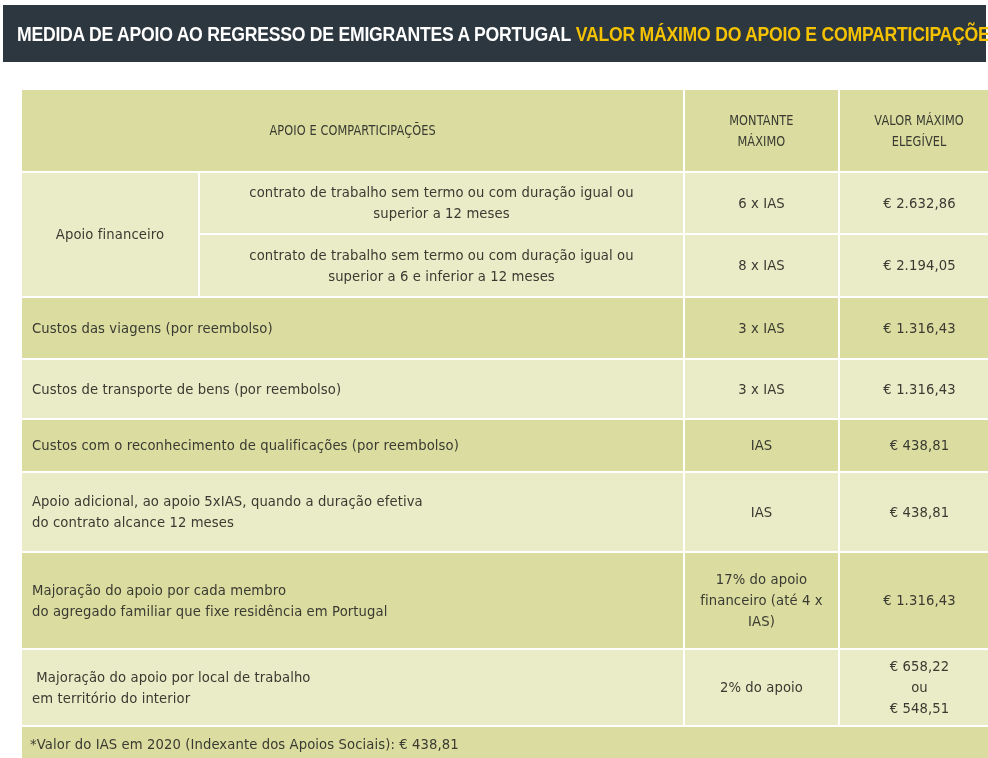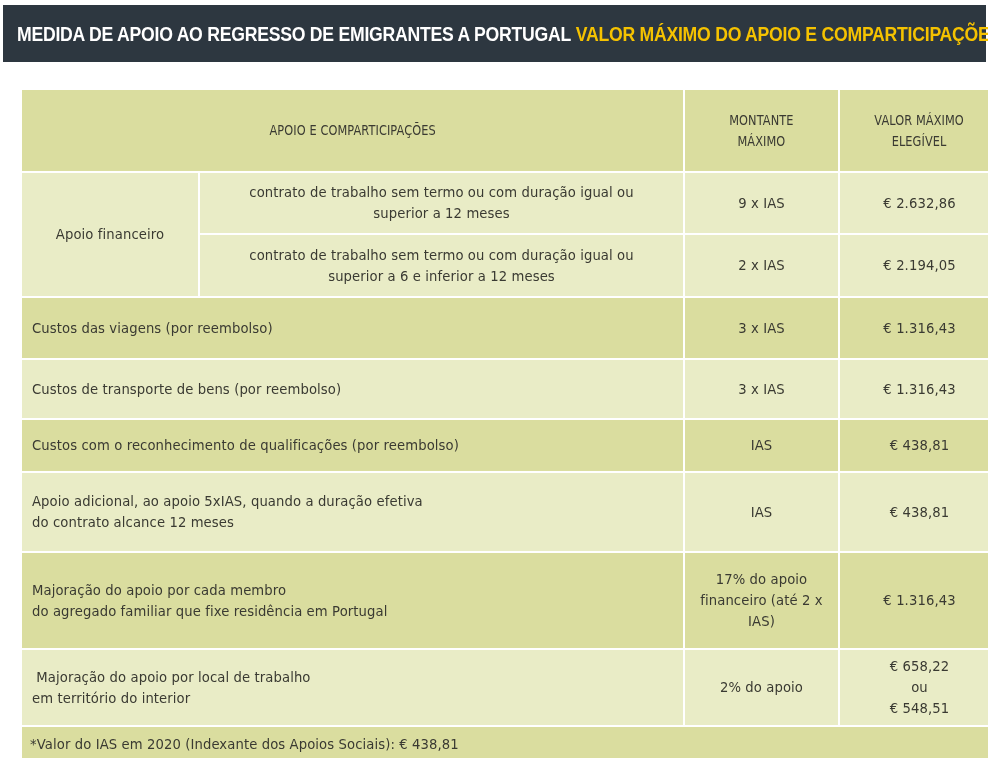--- a/index.html
+++ b/index.html
@@ -63,26 +63,26 @@
       </th>
       <th class="hdr">
         <span class="hdr-inner"><span>VALOR MÁXIMO</span><br><span>ELEGÍVEL</span></span>
       </th>
     </tr>
   </thead>
   <tbody>
     <tr style="height:62px" class="light">
       <td rowspan="2" class="c light">Apoio financeiro</td>
       <td class="c"><span>contrato de trabalho sem termo ou com duração igual ou</span><br><span>superior a 12 meses</span></td>
-      <td class="c">9 x IAS</td>
+      <td class="c">6 x IAS</td>
       <td class="c">€ 2.632,86</td>
     </tr>
     <tr style="height:63px" class="light">
       <td class="c"><span>contrato de trabalho sem termo ou com duração igual ou</span><br><span>superior a 6 e inferior a 12 meses</span></td>
-      <td class="c">2 x IAS</td>
+      <td class="c">8 x IAS</td>
       <td class="c">€ 2.194,05</td>
     </tr>
     <tr style="height:62px" class="dark">
       <td colspan="2" class="l"><span>Custos das viagens (por reembolso)</span></td>
       <td class="c">3 x IAS</td>
       <td class="c">€ 1.316,43</td>
     </tr>
     <tr style="height:60px" class="light">
       <td colspan="2" class="l"><span>Custos de transporte de bens (por reembolso)</span></td>
       <td class="c">3 x IAS</td>
@@ -93,21 +93,21 @@
       <td class="c">IAS</td>
       <td class="c">€ 438,81</td>
     </tr>
     <tr style="height:80px" class="light">
       <td colspan="2" class="l"><span>Apoio adicional, ao apoio 5xIAS, quando a duração efetiva</span><br><span>do contrato alcance 12 meses</span></td>
       <td class="c">IAS</td>
       <td class="c">€ 438,81</td>
     </tr>
     <tr style="height:97px" class="dark">
       <td colspan="2" class="l"><span>Majoração do apoio por cada membro</span><br><span>do agregado familiar que fixe residência em Portugal</span></td>
-      <td class="c"><span>17% do apoio</span><br><span>financeiro (até 2 x</span><br><span>IAS)</span></td>
+      <td class="c"><span>17% do apoio</span><br><span>financeiro (até 4 x</span><br><span>IAS)</span></td>
       <td class="c">€ 1.316,43</td>
     </tr>
     <tr style="height:77px" class="light">
       <td colspan="2" class="l"><span style="white-space:pre"> Majoração do apoio por local de trabalho</span><br><span>em território do interior</span></td>
       <td class="c">2% do apoio</td>
       <td class="c"><span>€ 658,22</span><br><span>ou</span><br><span>€ 548,51</span></td>
     </tr>
     <tr style="height:37px" class="dark">
       <td colspan="4" class="footnote">*Valor do IAS em 2020 (Indexante dos Apoios Sociais): € 438,81</td>
     </tr>

